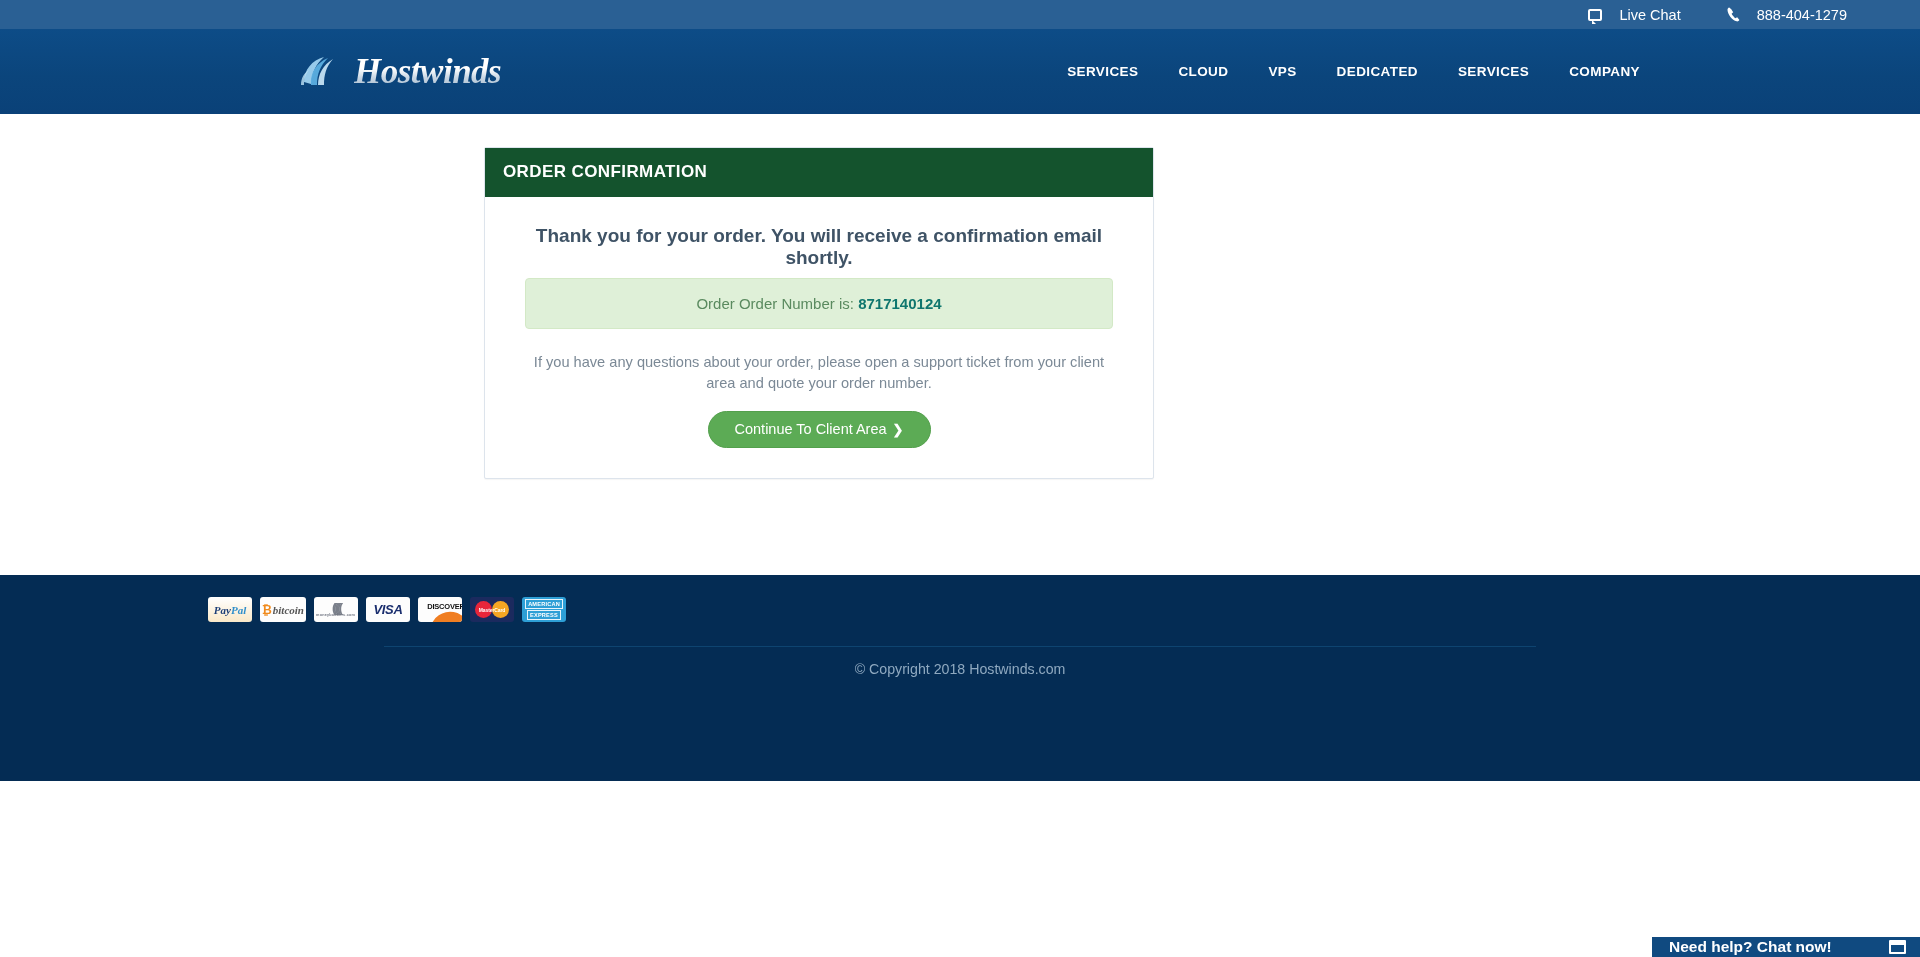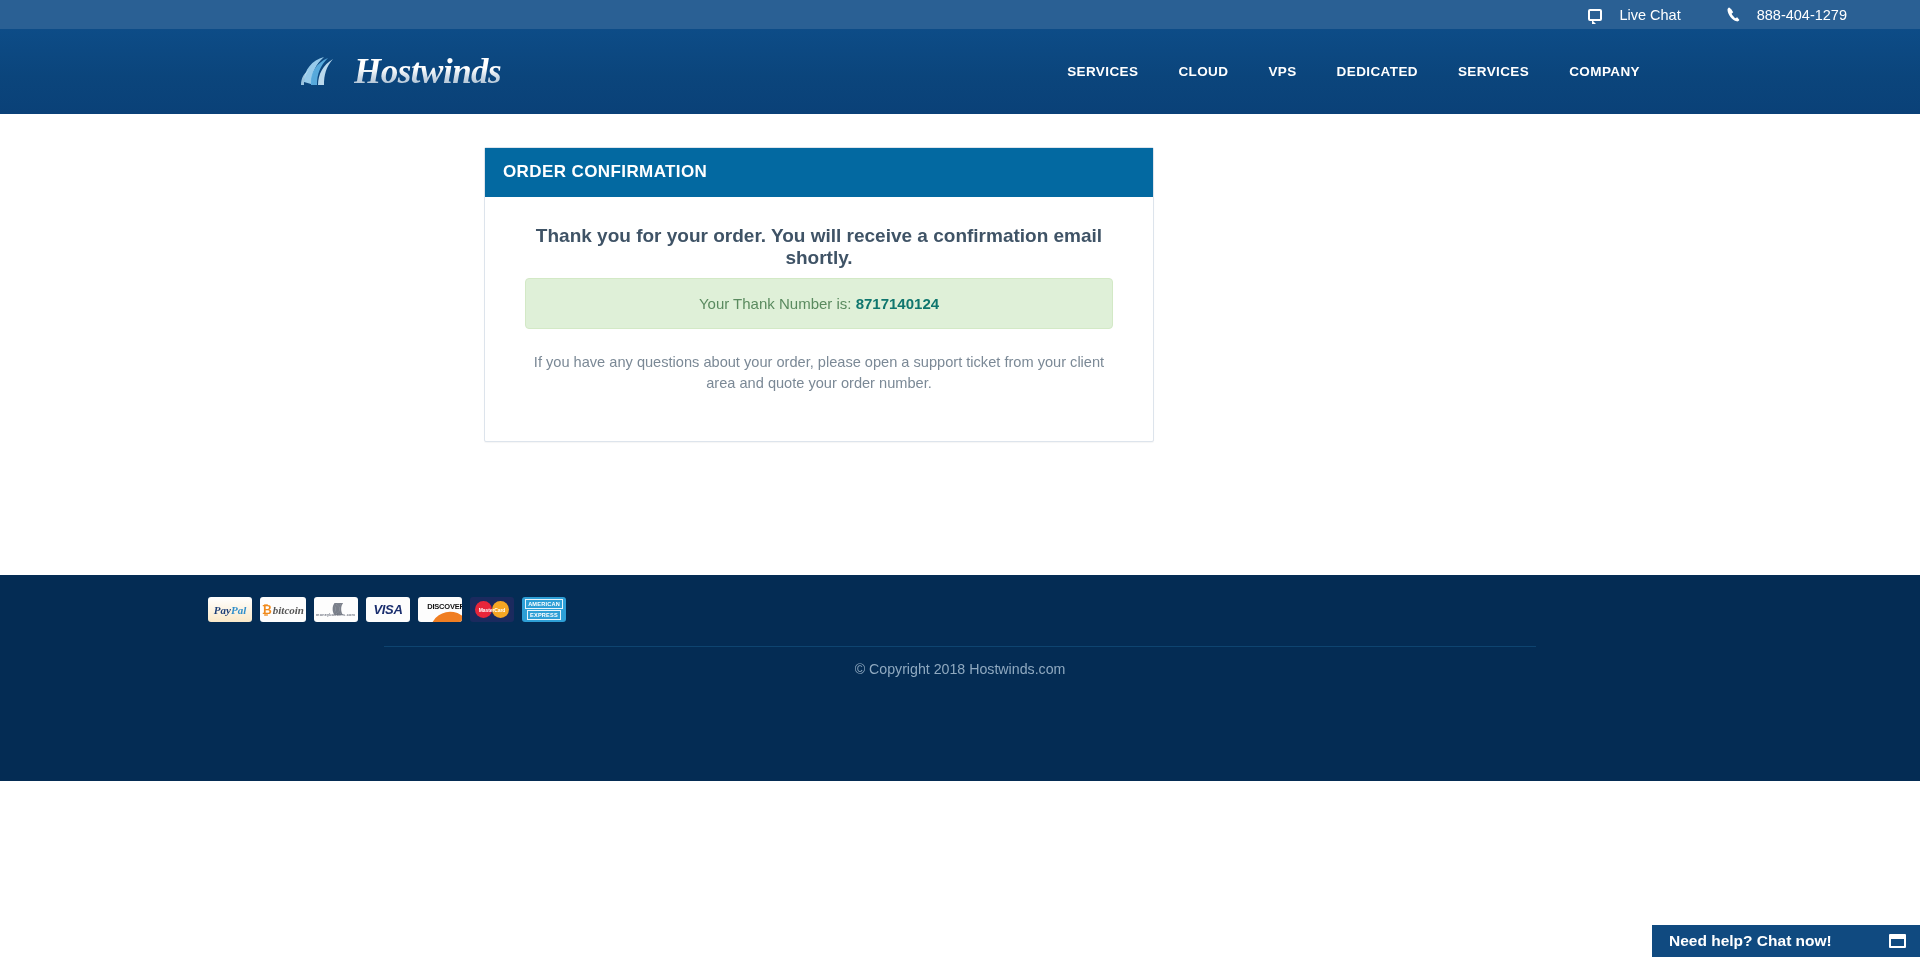--- a/index.html
+++ b/index.html
@@ -118,21 +118,21 @@
   .panel {
     width: 670px;
     margin: 0 auto 0 auto;
     transform: translateX(-141px);
     background: #ffffff;
     border: 1px solid #dde4ec;
     border-radius: 2px;
     box-shadow: 0 1px 1px rgba(0,0,0,.04);
   }
   .panel-heading {
-    background: #0369a1;
+    background: #14532d;
     color: #ffffff;
     font-size: 17px;
     font-weight: bold;
     letter-spacing: 0.4px;
     padding: 14px 12px 15px 18px;
   }
   .panel-body {
     padding: 28px 40px 30px 40px;
     text-align: center;
   }
@@ -239,21 +239,21 @@
     font-size: 14.2px;
     padding-top: 14px;
   }
 
   
   .chat-widget {
     position: absolute;
     right: 0;
     bottom: 0;
     width: 268px;
-    height: 32px;
+    height: 20px;
     background: #104a80;
     display: flex;
     align-items: center;
     justify-content: space-between;
     padding: 0 14px 0 17px;
     cursor: pointer;
   }
   .chat-widget-label {
     color: #ffffff;
     font-size: 15.5px;
@@ -311,24 +311,28 @@
     </div>
   </div>
 </div>
 
 <div class="content">
   <div class="panel">
     <div class="panel-heading">ORDER CONFIRMATION</div>
     <div class="panel-body">
       <p class="lead">Thank you for your order. You will receive a confirmation email shortly.</p>
       <div class="alert-success">
-        <span>Your Thank Number is:</span>
+        <span>Order Order Number is:</span>
         <b>8717140124</b>
       </div>
       <p class="note">If you have any questions about your order, please open a support ticket from your client area and quote your order number.</p>
+      <button class="btn-continue">
+        <span>Continue To Client Area</span>
+        <span class="chev">❯</span>
+      </button>
     </div>
   </div>
 </div>
 
 <div class="footer">
   <div class="footer-inner">
     <div class="pay-row">
       <div class="pay pay-paypal">
         <span class="t1">Pay</span>
           <span class="t2">Pal</span>

